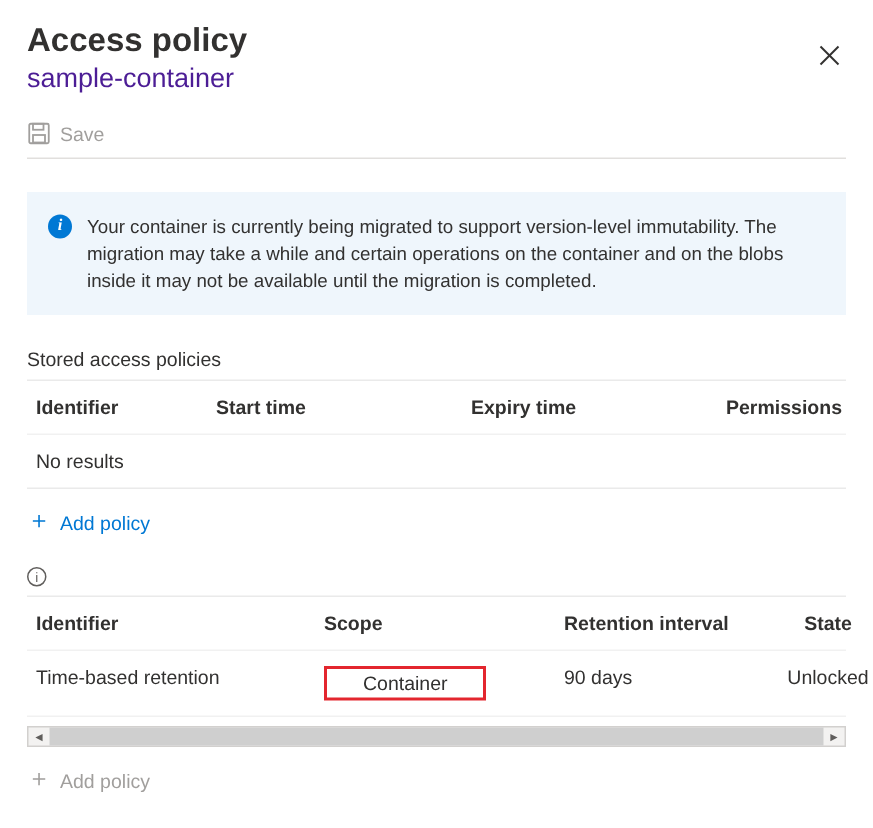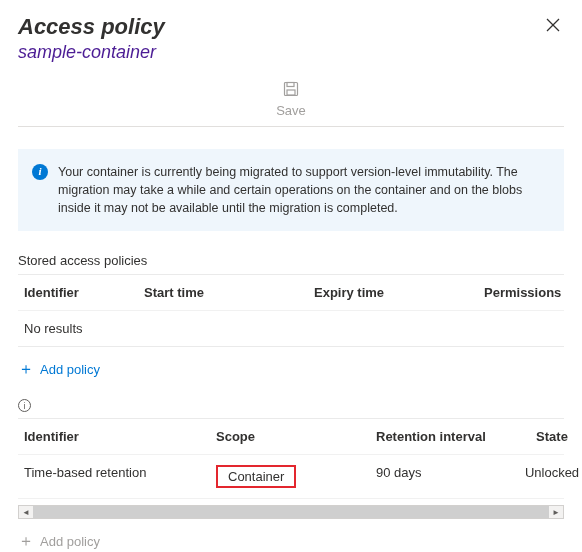--- a/index.html
+++ b/index.html
@@ -9,22 +9,21 @@
     color: #323130;
     background: #ffffff;
     width: 582px;
     height: 552px;
     overflow: hidden;
     padding: 14px 18px;
   }
   .header {
     display: flex;
     justify-content: space-between;
-    align-items: flex-start;
-    font-style: italic;
+    align-items: center;
   }
   .title {
     font-size: 22px;
     font-weight: 600;
     color: #323130;
   }
   .subtitle {
     font-size: 18px;
     color: #4c1d95;
     margin-top: 2px;
@@ -35,21 +34,20 @@
   }
   .close svg { width: 14px; height: 14px; }
   .save-row {
     display: flex;
     align-items: center;
     margin-top: 18px;
     padding-bottom: 8px;
     border-bottom: 1px solid #e1dfdd;
     color: #a19f9d;
     gap: 6px;
-    flex-direction: column;
   }
   .save-row svg { width: 16px; height: 16px; }
   .info-box {
     background: #eff6fc;
     margin-top: 22px;
     padding: 14px 16px 14px 14px;
     display: flex;
     gap: 10px;
     font-size: 12.5px;
     color: #323130;
@@ -120,21 +118,21 @@
     gap: 6px;
     margin-top: 14px;
     margin-bottom: 4px;
     color: #0078d4;
     cursor: pointer;
   }
   .add-row.disabled { color: #a19f9d; cursor: default; }
   .plus { font-size: 16px; line-height: 1; }
   .highlight {
     border: 2px solid #e3262e;
-    padding: 2px 10px;
+    padding: 2px 24px;
     display: inline-block;
   }
   .scrollbar-h {
     margin-top: 6px;
     height: 14px;
     display: flex;
     align-items: center;
     border: 1px solid #d2d0ce;
     background: #f3f2f1;
   }

